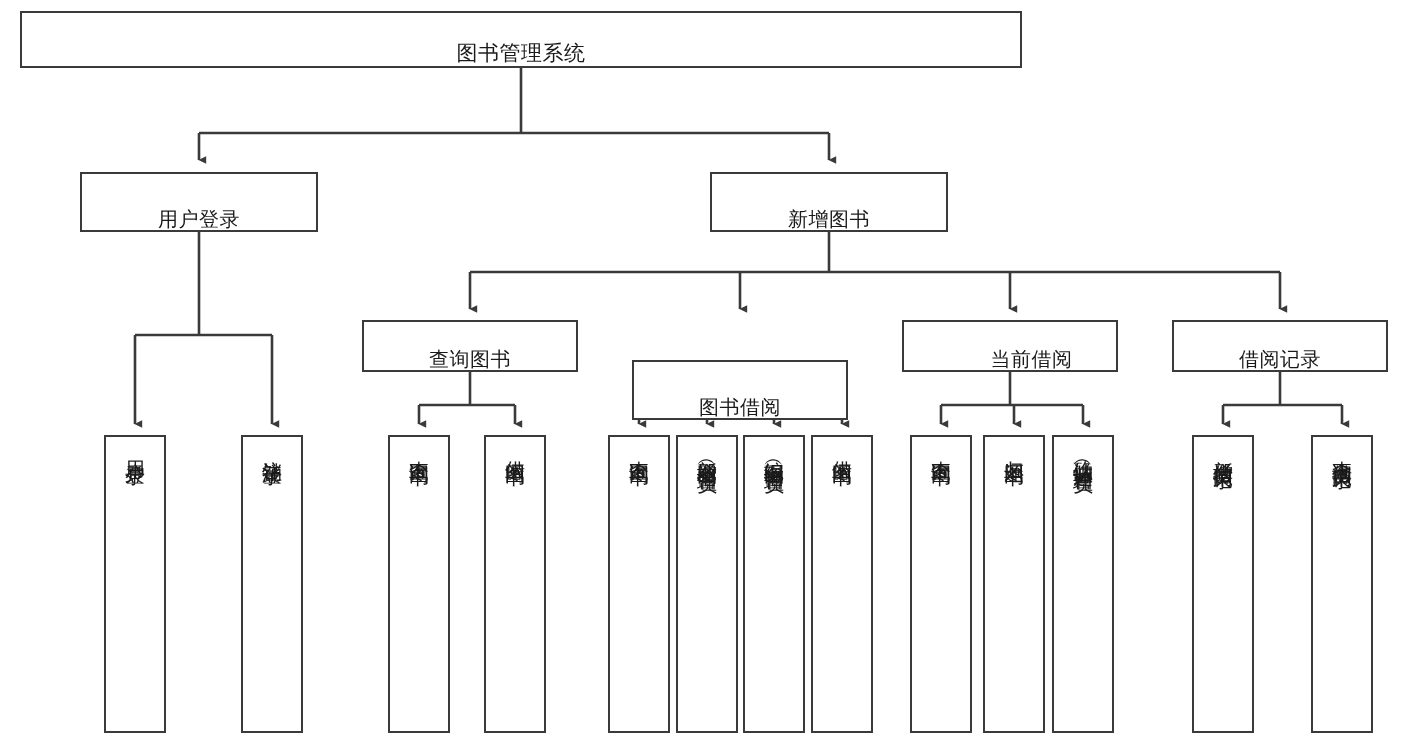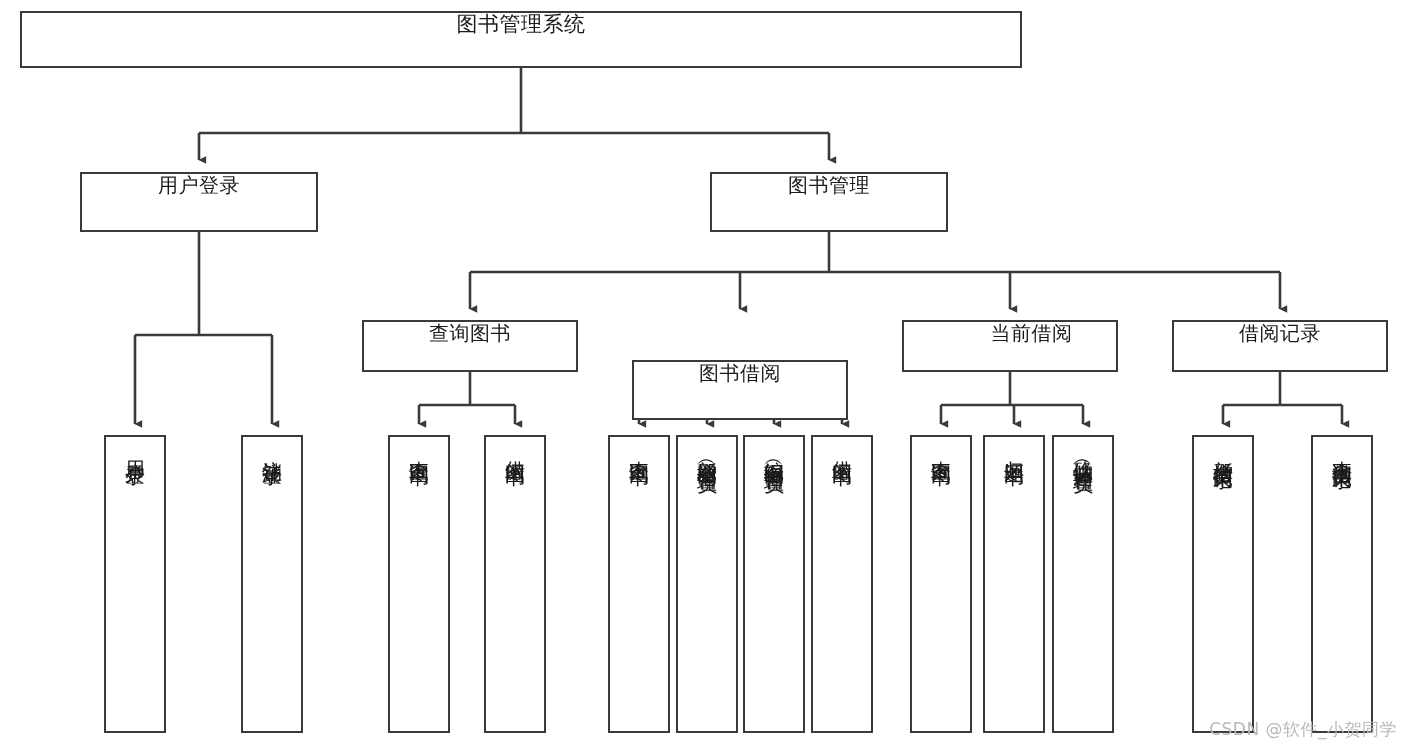--- a/index.html
+++ b/index.html
@@ -21,21 +21,21 @@
     width:1405px;
     height:747px;
     pointer-events:none;
   }
   .node{
     position:absolute;
     box-sizing:border-box;
     background:#ffffff;
     border:2px solid #3a3a3a;
     display:flex;
-    align-items:flex-start;
+    align-items:flex-end;
     justify-content:center;
     color:#1a1a1a;
   }
   .node.root{
     font-size:21px;
   }
   .node.level2{
     font-size:20px;
   }
   .node.leaf{
@@ -125,21 +125,21 @@
 
   <div class="node root" style="left: 20px; top: 11px; width: 1002px; height: 57px;">
     <span class="label">图书管理系统</span>
   </div>
 
   <div class="node level2" style="left: 80px; top: 172px; width: 238px; height: 60px;">
     <span class="label">用户登录</span>
   </div>
 
   <div class="node level2" style="left: 710px; top: 172px; width: 238px; height: 60px;">
-    <span class="label">图书管理</span>
+    <span class="label">新增图书</span>
   </div>
 
   <div class="node leaf" style="left: 104px; top: 435px; width: 62px; height: 298px;">
     <span class="label">用户登录</span>
   </div>
   <div class="node leaf" style="left: 241px; top: 435px; width: 62px; height: 298px;">
     <span class="label">注销登录</span>
   </div>
 
   <div class="node level2" style="left: 362px; top: 320px; width: 216px; height: 52px;">
@@ -185,15 +185,14 @@
     <span class="label">确认归还（管理员）</span>
   </div>
 
   <div class="node leaf" style="left: 1192px; top: 435px; width: 62px; height: 298px;">
     <span class="label">新增借阅记录</span>
   </div>
   <div class="node leaf" style="left: 1311px; top: 435px; width: 62px; height: 298px;">
     <span class="label">查询借阅记录</span>
   </div>
 
-  <div class="watermark">CSDN @软件_小贺同学</div>
 
 </div>
 
 </body></html>

